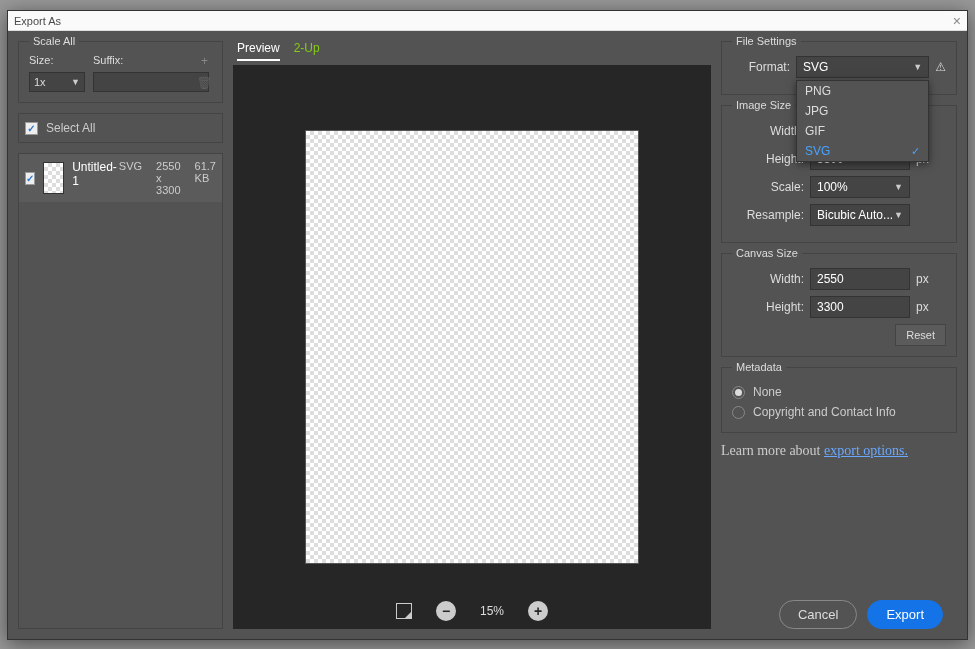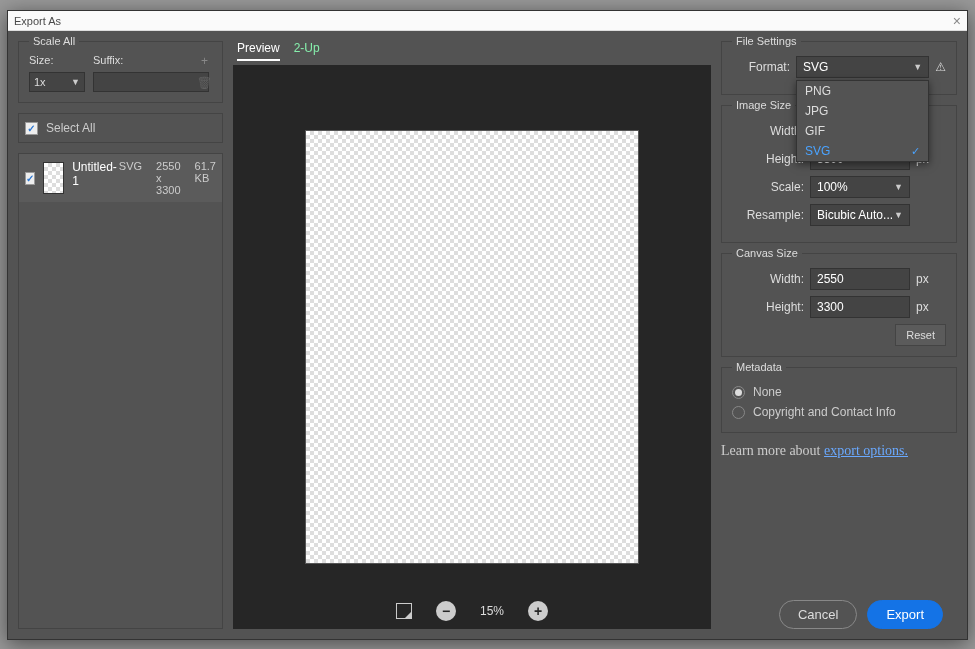--- a/index.html
+++ b/index.html
@@ -28,21 +28,21 @@
 .filelist { flex: 1; border: 1px solid #444; }
 .file-row { display: flex; align-items: center; gap: 8px; padding: 6px 6px; background: #5b5b5b; }
 .file-row .thumb { width: 32px; height: 32px; background: #fff; background-image: repeating-conic-gradient(#ddd 0% 25%, #fff 0% 50%); background-size: 8px 8px; border: 1px solid #333; }
 .file-info { flex: 1; display: flex; flex-direction: row; gap: 2px; }
 .file-name { color: #fff; font-size: 12px; }
 .file-sub { display: flex; gap: 14px; font-size: 11px; color: #ccc; justify-content: space-between; }
 
 
 .middle { flex: 1; display: flex; flex-direction: column; }
 .tabs { display: flex; gap: 14px; padding: 0 4px 4px; font-size: 12px; }
-.tab { color: #86efac; cursor: pointer; padding-bottom: 4px; }
+.tab { color: #84cc16; cursor: pointer; padding-bottom: 4px; }
 .tab.active { color: #fff; border-bottom: 2px solid #fff; }
 .preview { flex: 1; background: #262626; display: flex; align-items: center; justify-content: center; position: relative; }
 .canvas { width: 334px; height: 434px; background-image: repeating-conic-gradient(#ddd 0% 25%, #fff 0% 50%); background-size: 8px 8px; border: 1px solid #555; }
 .preview-toolbar { position: absolute; bottom: 8px; left: 50%; transform: translateX(-50%); display: flex; align-items: center; gap: 24px; color: #ddd; }
 .circle-btn { width: 20px; height: 20px; border-radius: 50%; background: #ccc; color: #262626; display: flex; align-items: center; justify-content: center; font-size: 14px; font-weight: bold; cursor: pointer; }
 .sq-icon { width: 16px; height: 16px; border: 1px solid #ccc; cursor:pointer; position:relative; }
 .sq-icon::after { content:""; position:absolute; right:-1px; bottom:-1px; width:0; height:0; border-left:8px solid transparent; border-bottom:8px solid #ccc; }
 
 
 .right { width: 236px; display: flex; flex-direction: column; gap: 10px; }

